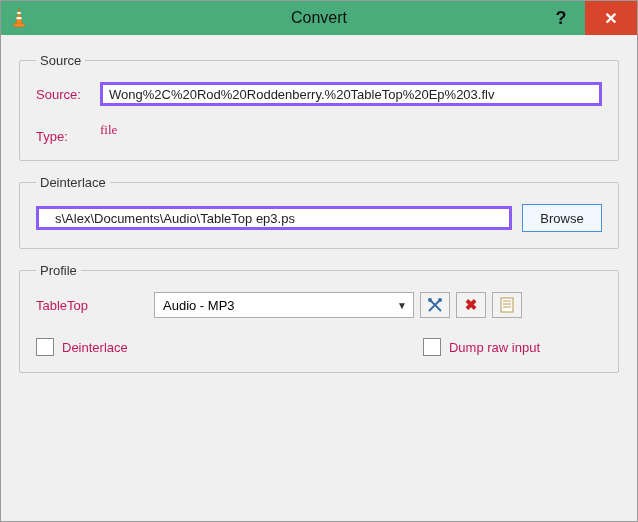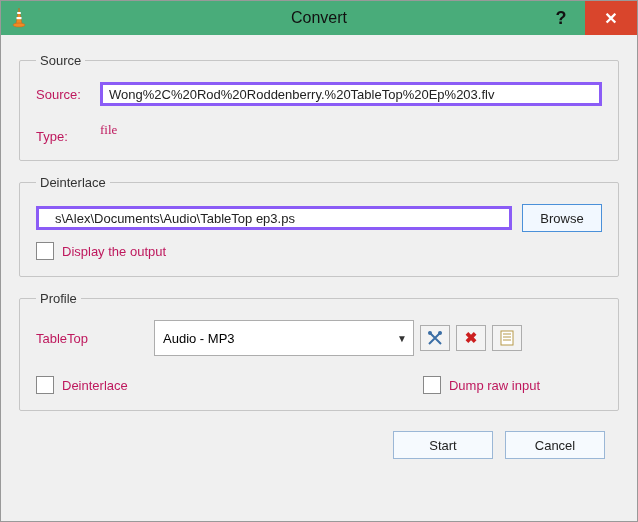--- a/index.html
+++ b/index.html
@@ -125,21 +125,21 @@
     width: 18px;
     height: 18px;
     border: 1px solid #888;
     background: #fff;
     margin-right: 8px;
     flex-shrink: 0;
   }
   .combo {
     display: flex;
     align-items: center;
-    height: 36px;
+    height: 26px;
     border: 1px solid #adadad;
     background: #fff;
     padding: 0 6px 0 8px;
     width: 260px;
     justify-content: space-between;
     cursor: pointer;
   }
   .combo .caret {
     font-size: 10px;
     color: #333;
@@ -202,24 +202,20 @@
         <div class="static-val">file</div>
       </div>
     </fieldset>
 
     <fieldset class="group">
       <legend>Deinterlace</legend>
       <div class="row">
         <input class="text" type="text" style="margin-right: 10px; padding-left: 16px;" value="s\Alex\Documents\Audio\TableTop ep3.ps">
         <button class="btn highlight">Browse</button>
       </div>
-      <div class="row" style="margin-top:10px;">
-        <div class="checkbox"></div>
-        <div class="label">Display the output</div>
-      </div>
     </fieldset>
 
     <fieldset class="group">
       <legend>Profile</legend>
       <div class="row">
         <div class="label profile-label">TableTop</div>
         <div class="combo">
           <span>Audio - MP3</span>
           <span class="caret">▼</span>
         </div>
@@ -244,19 +240,15 @@
       </div>
       <div class="row settings-row2">
         <div class="checkbox"></div>
         <div class="label">Deinterlace</div>
         <div class="spacer"></div>
         <div class="checkbox"></div>
         <div class="label" style="margin-right:62px;">Dump raw input</div>
       </div>
     </fieldset>
 
-    <div class="footer">
-      <button class="btn" style="min-width:100px;">Start</button>
-      <button class="btn" style="min-width:100px;">Cancel</button>
-    </div>
 
   </div>
 </div>
 
 </body></html>

